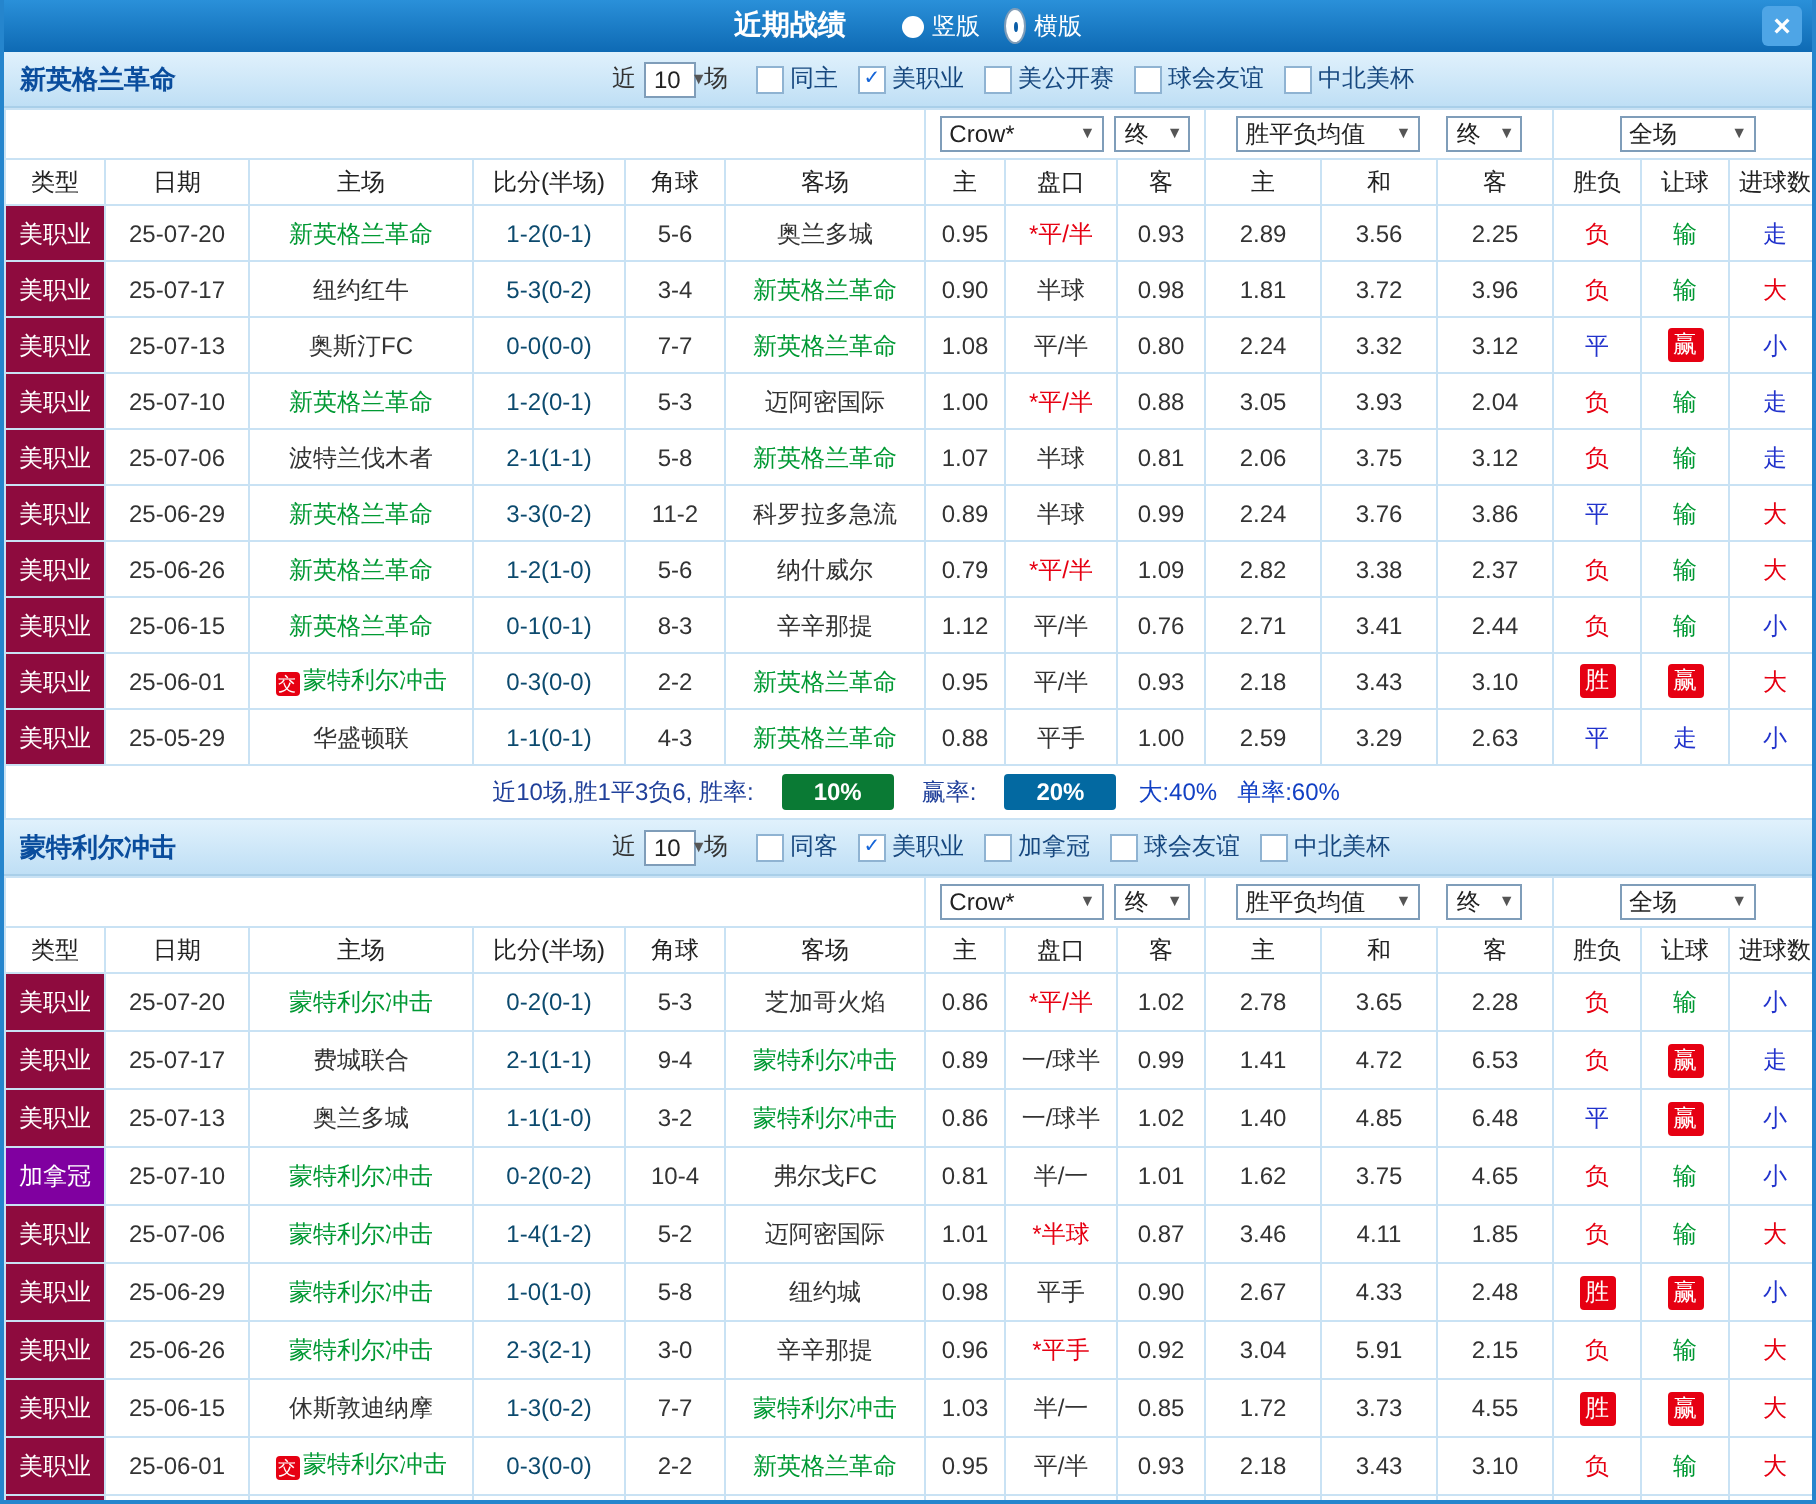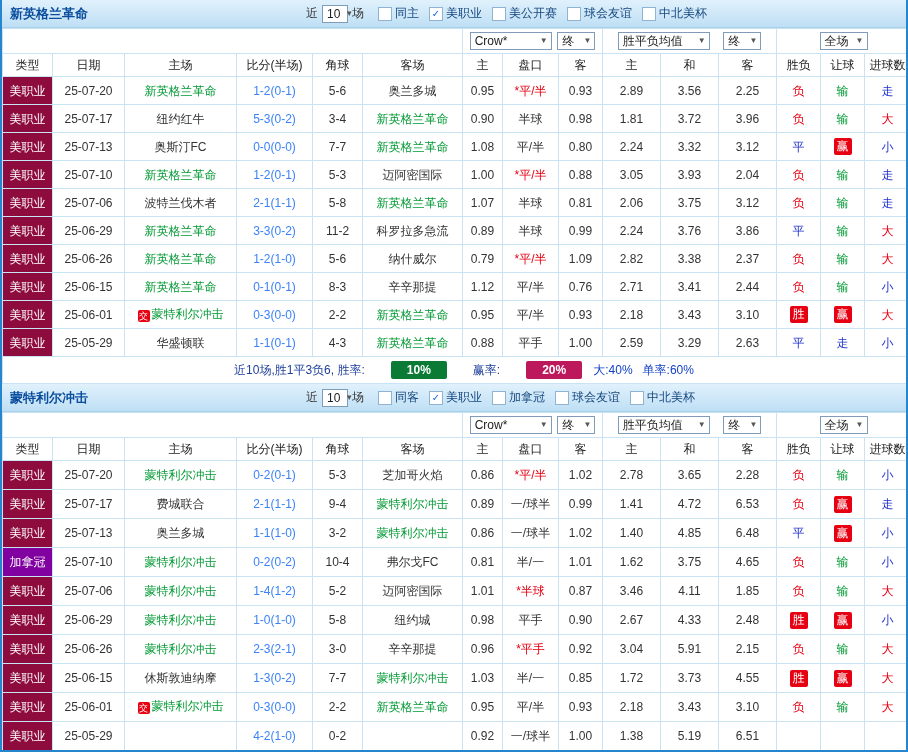--- a/index.html
+++ b/index.html
@@ -22,50 +22,62 @@
   .cb{width:12px;height:12px;border:1px solid #8fb3d2;background:#fff;display:inline-flex;align-items:center;justify-content:center;
       margin:0 3px 0 10px;font-size:10px;color:#1565d8;font-weight:bold;line-height:1;}
   .cb-label{color:#17487f;}
   .sel{display:inline-flex;align-items:center;justify-content:space-between;background:#fff;border:1px solid #7f9db9;height:18px;
        padding:0 3px 0 4px;box-sizing:border-box;color:#222;vertical-align:middle;}
   .sel-arrow{font-size:8px;color:#555;margin-left:5px;}
   .sel-recent{width:26px;}
   .sel-crow{width:82px;}
   .sel-fin{width:38px;}
   .sel-avg{width:92px;}
-  .sel-scope{width:48px;}
+  .sel-scope{width:68px;}
   table.grid{width:100%;border-collapse:collapse;table-layout:fixed;}
   .grid td{border:1px solid #c9e2f4;text-align:center;padding:0 1px;white-space:nowrap;overflow:hidden;color:#333;line-height:1;}
   tr.ddrow td{height:24px;}
   tr.lblrow td{height:22px;color:#222;}
   .s1 tbody td{height:27px;}
   .s2 tbody td{height:28px;}
   .ddwrap{display:flex;align-items:center;justify-content:space-evenly;}
   td.league{color:#fff;}
   td.league.mls{background:#8e0b3e;}
   td.league.can{background:#8000a0;}
   .focal{color:#009933;}
-  td.score{color:#3b82f6;}
+  td.score{color:#0c4a6e;}
   td.hcap.hred{color:#e60012;}
   .h2h{display:inline-block;background:#e60012;color:#fff;font-size:9px;line-height:12px;width:12px;height:12px;border-radius:2px;margin-right:2px;vertical-align:-1px;}
   td.sumrow{height:26px;}
-  .sum-text{color:#20409a;margin:0 20px;}
+  .sum-text{color:#20409a;margin:0 8px;}
   .sum-blue{color:#1240c4;margin:0 5px;}
   .pct{color:#fff;font-weight:bold;padding:2px 16px;margin:0 6px;border-radius:2px;}
   .pct1{background:#0a7a34;}
-  .pct2{background:#be185d;}
+  .pct2{background:#0369a1;}
   .r-red{color:#e60012;}
   .r-green{color:#009933;}
   .r-blue{color:#2233cc;}
   .badge{background:#e60012;color:#fff;padding:0 3px;border-radius:2px;display:inline-block;line-height:17px;}
 </style>
 </head>
 <body>
 
 <div class="wrap">
+  <div class="titlebar">
+    <span class="title">近期战绩</span>
+    <span class="radio-group" id="radio-group">
+        <span class="radio"></span>
+        <span class="radio-label">竖版</span>
+        <span class="radio sel">
+          <span class="dot"></span>
+        </span>
+        <span class="radio-label">横版</span>
+      </span>
+    <span class="close-btn">×</span>
+  </div>
   <div id="sections">
       <div class="teambar">
         <span class="team-name">新英格兰革命</span>
         <div class="filters">
           <span class="flt-text">近</span>
           <span class="sel sel-recent">
             <span class="sel-label">10</span>
             <span class="sel-arrow">▼</span>
           </span>
           <span class="flt-text">场</span>

